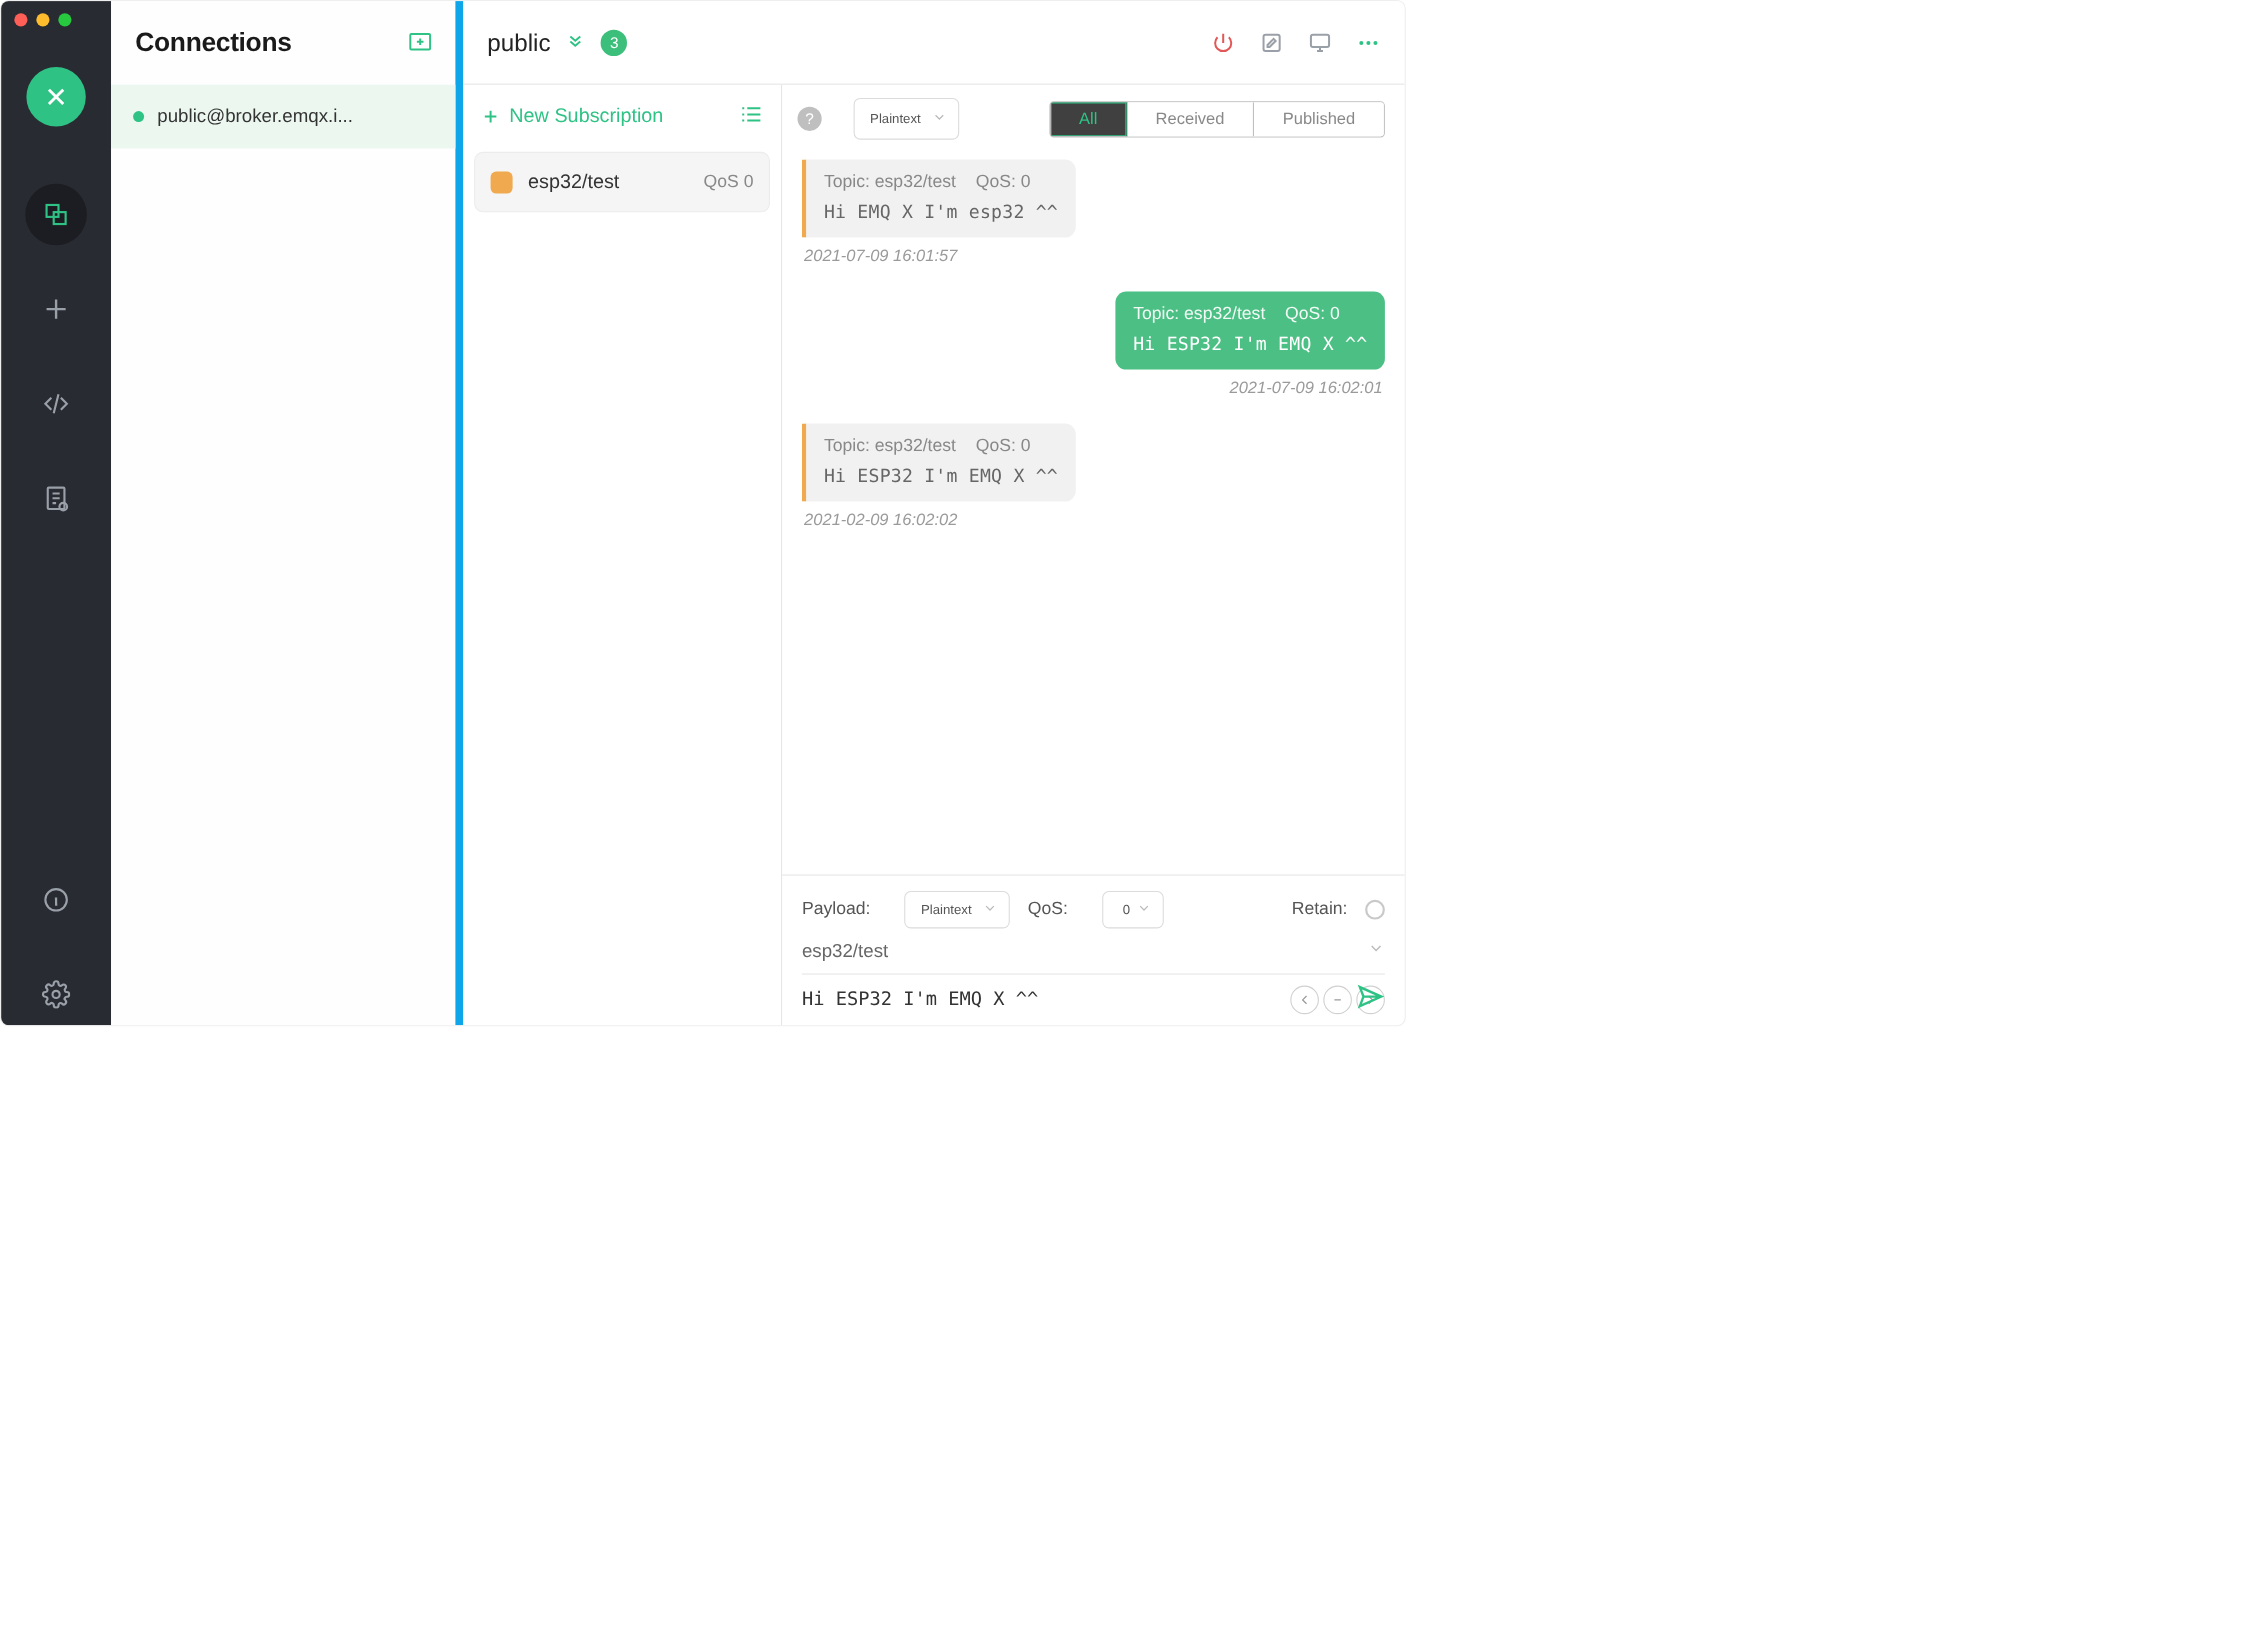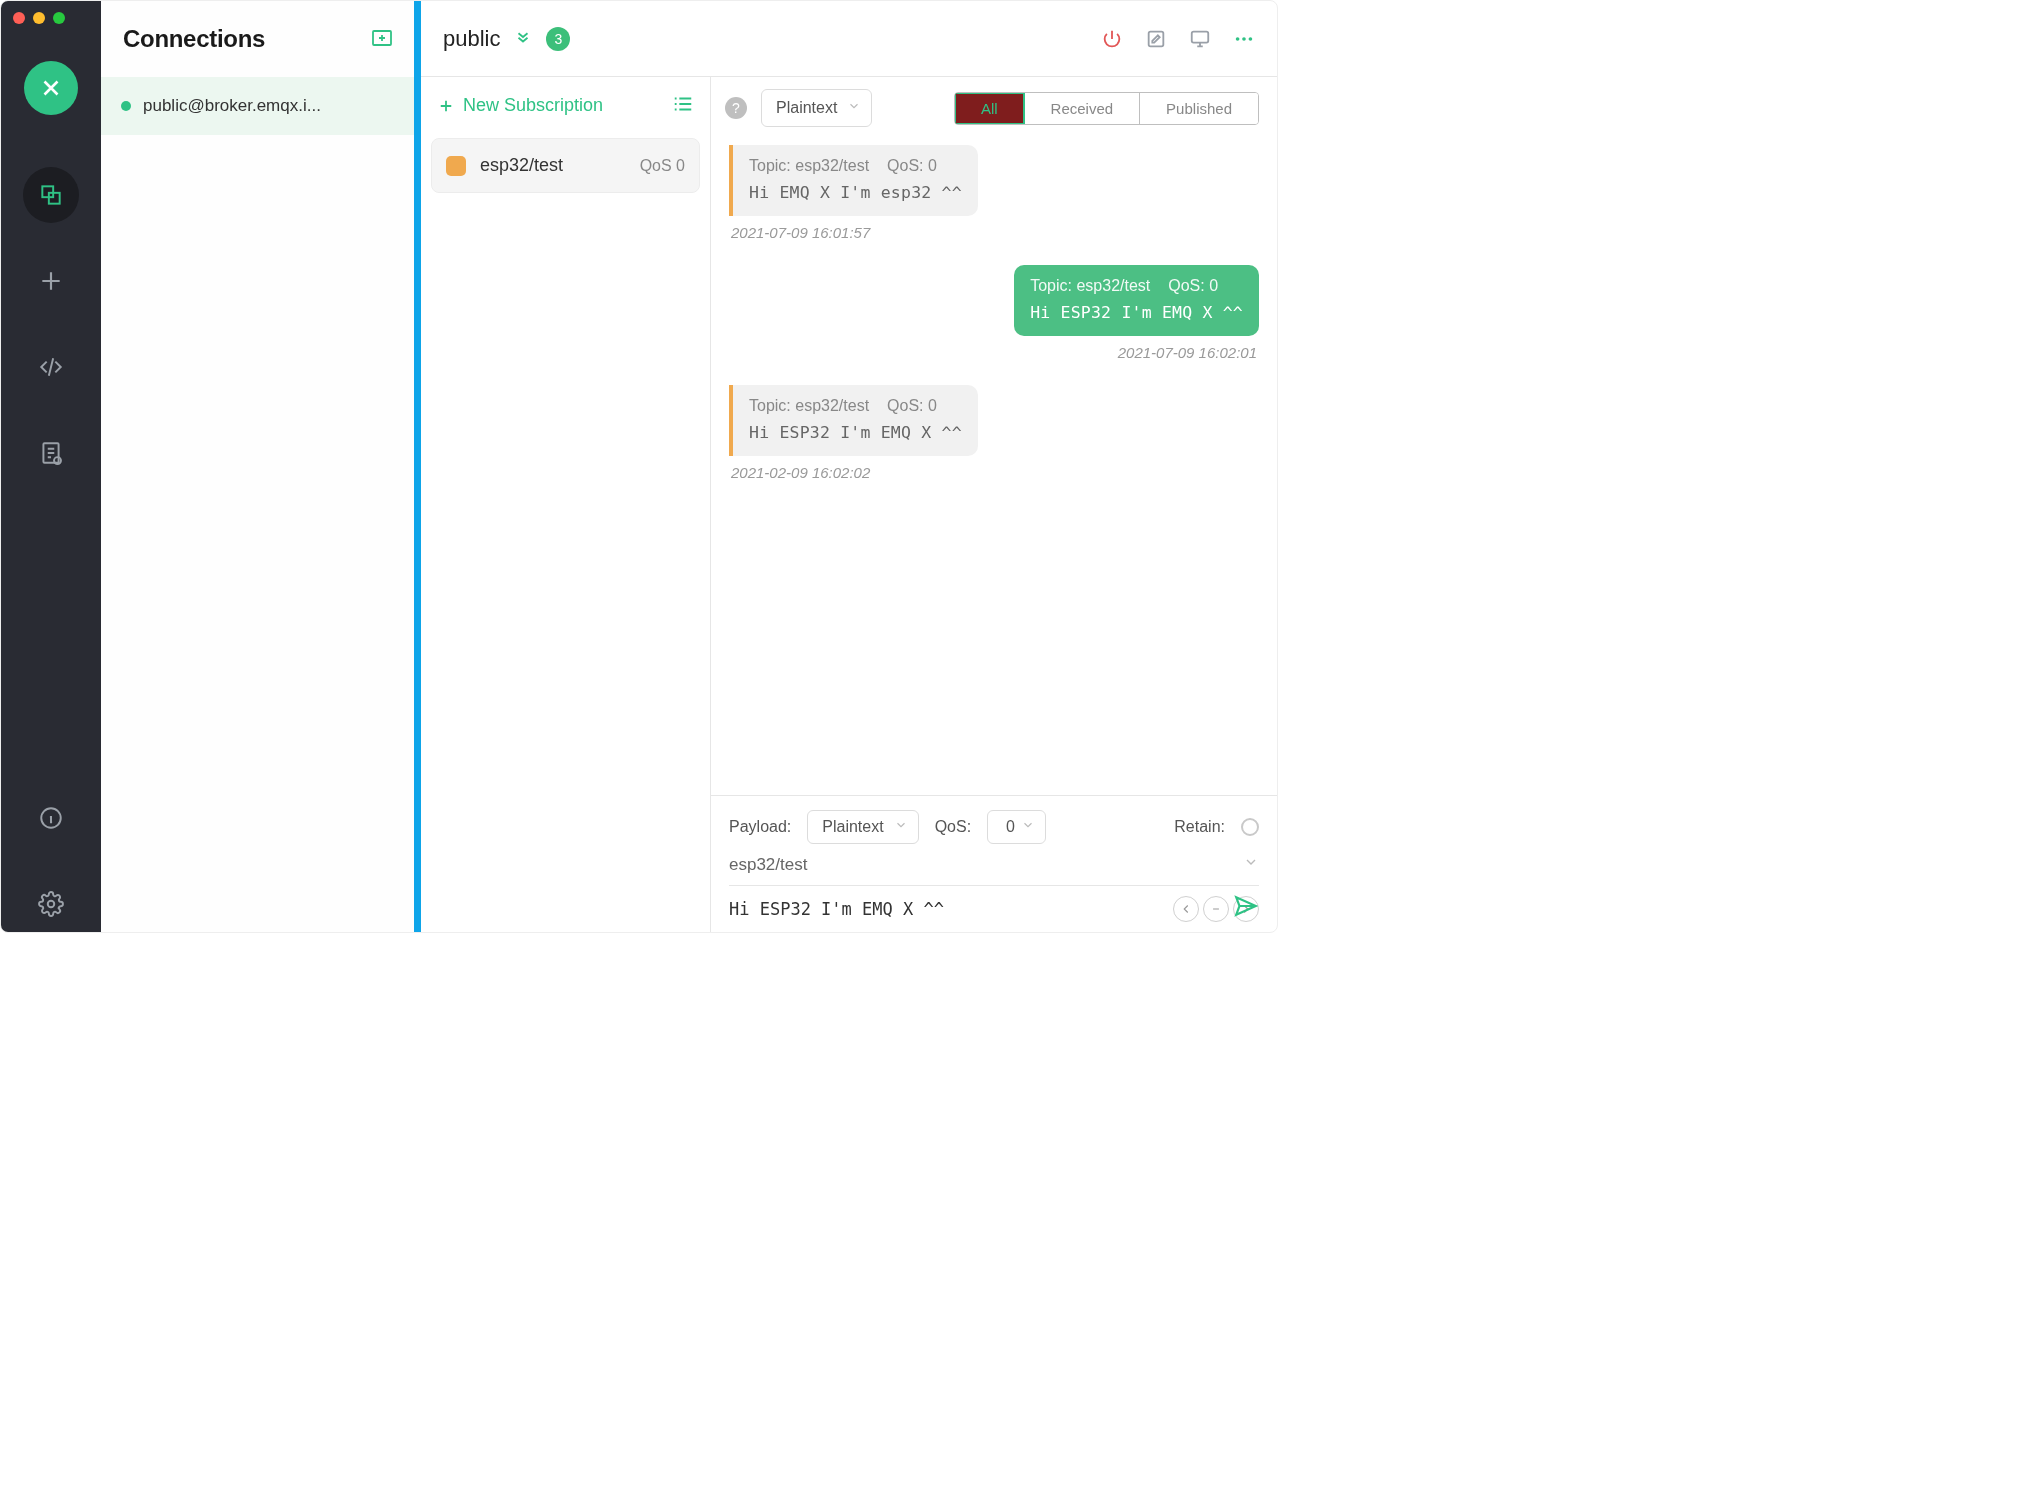--- a/index.html
+++ b/index.html
@@ -185,22 +185,23 @@
   }
   .help-dot{
     width:22px;height:22px;border-radius:50%;
     background:#bfbfbf;color:#fff;font-size:14px;
     display:flex;align-items:center;justify-content:center;
     cursor:pointer;
   }
   .select-box{
     height:38px;border:1px solid #dcdcdc;border-radius:6px;
     padding:0 34px 0 14px; display:flex;align-items:center;
-    font-size:16px;color:#555;position:relative;cursor:pointer;
+    font-size:12px;color:#555;position:relative;cursor:pointer;
     background:#fff;
+    margin-left:15px;
   }
   .select-box .chev{
     position:absolute;right:10px;top:50%;transform:translateY(-50%);
     color:#bbb;
   }
   .select-box .chev svg{width:14px;height:14px;}
   .seg{
     margin-left:auto;
     display:flex;
     border:1px solid #bfbfbf;
@@ -208,21 +209,21 @@
     overflow:hidden;
   }
   .seg-btn{
     padding: 7px 26px; font-size:15px; color:#888;
     border-right:1px solid #bfbfbf; cursor:pointer;
     background:#fff;
   }
   .seg-btn:last-child{border-right:none;}
   .seg-btn.active{
     color:#2fc285; border-color:#2fc285;
-    background:#7f1d1d;
+    background:#404040;
     box-shadow: inset 0 0 0 1px #2fc285;
   }
   .seg .seg-btn.active{ border-right:1px solid #2fc285; }
 
   .msg-list{
     flex:1;
     padding: 6px 18px;
     overflow:auto;
     display:flex;flex-direction:column;gap:6px;
   }

